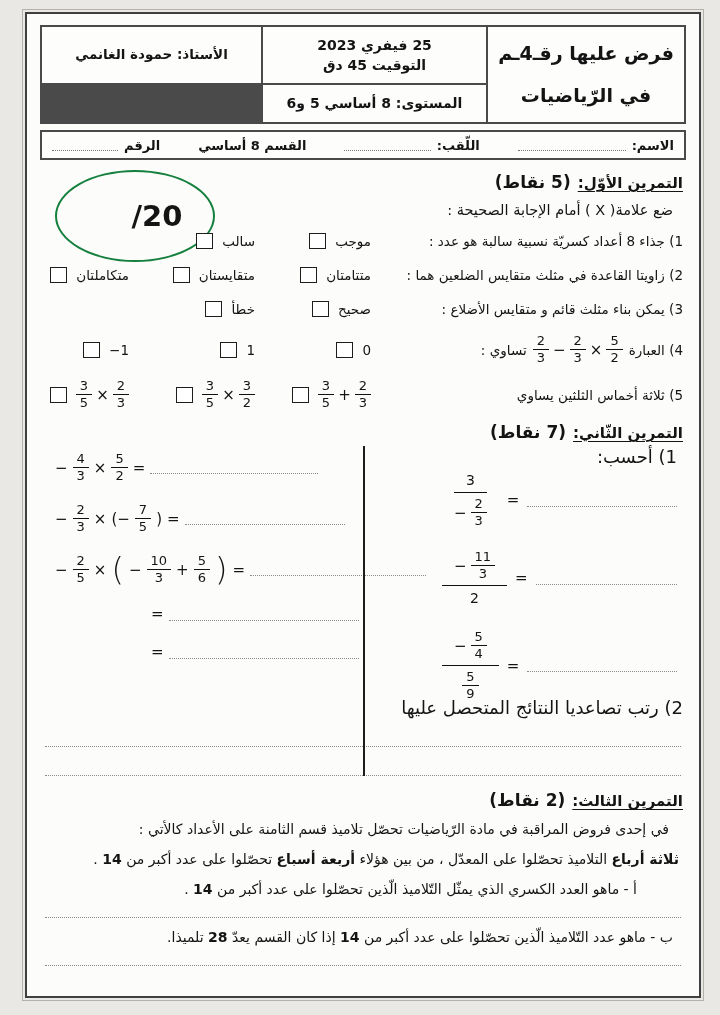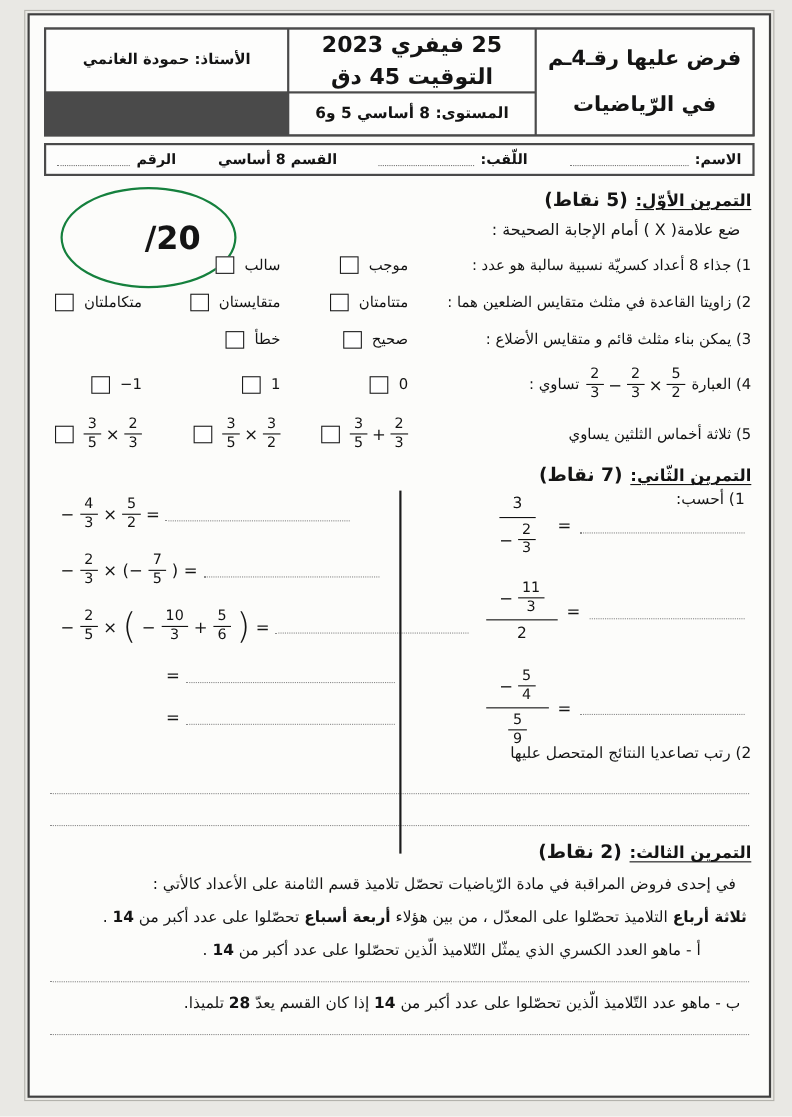--- a/index.html
+++ b/index.html
@@ -29,21 +29,21 @@
     border:2px solid #4a4a4a;
   }
   .cell{
     background:#fdfdfc;
     display:flex;flex-direction:column;align-items:center;justify-content:center;
     font-weight:bold;text-align:center;line-height:1.45;
   }
   .c-school{font-size:13.5px;}
   .c-teacher{font-size:13.5px;}
   .c-title{grid-row:1/3;font-size:19px;gap:14px;letter-spacing:.5px;}
-  .c-date{font-size:20px;}
+  .c-date{font-size:14px;}
   .c-level{font-size:14px;}
   
   .idrow{
     margin:6px 13px 0;border:2px solid #4a4a4a;background:#fdfdfc;
     height:30px;display:flex;align-items:center;gap:6px;
     padding:0 10px;font-weight:bold;font-size:13px;box-sizing:border-box;
   }
   .lead{border-bottom:1.6px dotted #777;height:11px;}
   .lead.f1{flex:1.25;}.lead.f2{flex:1;}.lead.f3{width:66px;}
   .id-gap{width:26px;}
@@ -74,36 +74,36 @@
   .mexpr{direction:ltr;unicode-bidi:isolate;display:inline-flex;align-items:center;gap:4px;font-size:13.5px;}
   .fr{display:inline-flex;flex-direction:column;align-items:center;direction:ltr;line-height:1.08;font-size:13px;vertical-align:middle;}
   .fr .n{padding:0 4px 1px;border-bottom:1.4px solid #111;}
   .fr .d{padding:1px 4px 0;}
   .mi{font-size:15px;}
   
   .ex2{position:relative;margin-top:12px;}
   .divider{position:absolute;left:320px;top:24px;width:2px;height:330px;background:#1c1c1c;}
   .calc{display:flex;margin-top:0;}
   .col-r{width:336px;position:relative;padding:4px 6px 0 10px;box-sizing:border-box;}
-  .calc-label{font-size:14px;text-align:right;margin-bottom:0;}
+  .calc-label{font-size:18px;text-align:right;margin-bottom:17px;}
   .crow{display:flex;align-items:center;direction:ltr;gap:8px;}
   .crow .dots{flex:1;border-bottom:1.6px dotted #8a8a8a;height:12px;}
   .cf{display:inline-flex;flex-direction:column;align-items:center;direction:ltr;font-size:14px;}
   .cf .cn{display:flex;align-items:center;gap:4px;padding:0 12px 4px;border-bottom:1.6px solid #111;}
   .cf .cd{display:flex;align-items:center;gap:4px;padding:4px 12px 0;}
   .c1{margin-top:-12px;}
   .c2{margin-top:22px;}
   .c3{margin-top:24px;}
   .col-l{flex:1;direction:ltr;padding:10px 6px 0 12px;}
   .lrow{display:flex;align-items:center;gap:5px;margin-bottom:20px;}
   .lrow .dots{border-bottom:1.6px dotted #8a8a8a;height:12px;}
   .d170{width:168px;}.d160{width:160px;}.d180{width:176px;}.d195{width:190px;}
   .eqline{margin-left:96px;}
   .bp{font-size:32px;font-weight:300;line-height:.7;transform:translateY(-1px);}
-  .part2{font-size:14px;text-align:right;margin-top:-4px;}
+  .part2{font-size:18px;text-align:right;margin-top:-4px;}
   .fulldots{margin:27px 2px 0;border-bottom:1.6px dotted #8a8a8a;height:1px;}
   
   .ex3{margin-top:14px;}
   .ex3 p{margin:9px 4px 0;font-size:14px;line-height:1.5;}
   .ex3 .lede{margin-right:14px;}
   .b{font-weight:bold;}
   .qa{padding-right:42px;}
   .qb{padding-right:6px;}
   .ans{margin:16px 2px 0;border-bottom:1.6px dotted #8a8a8a;height:1px;}
 </style>

